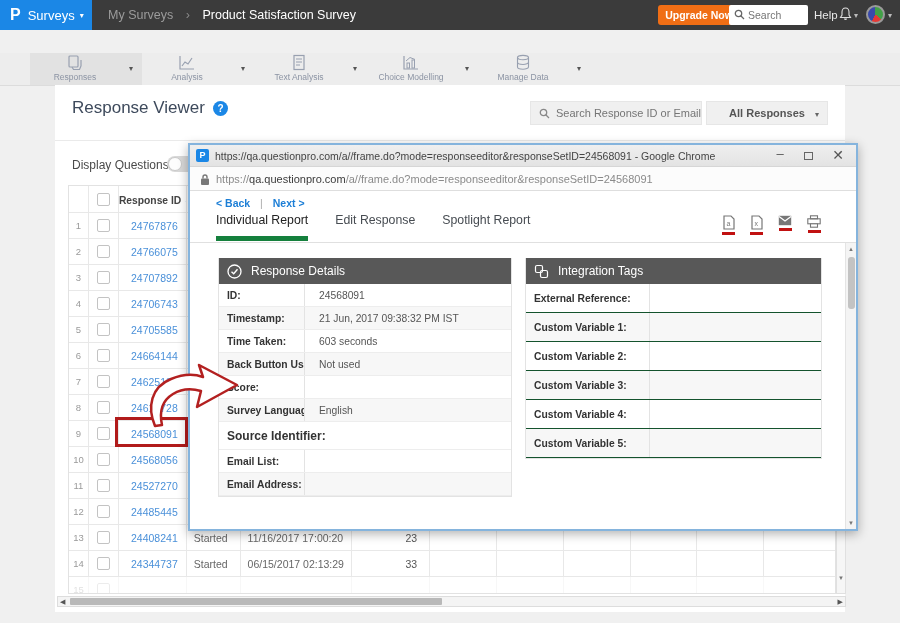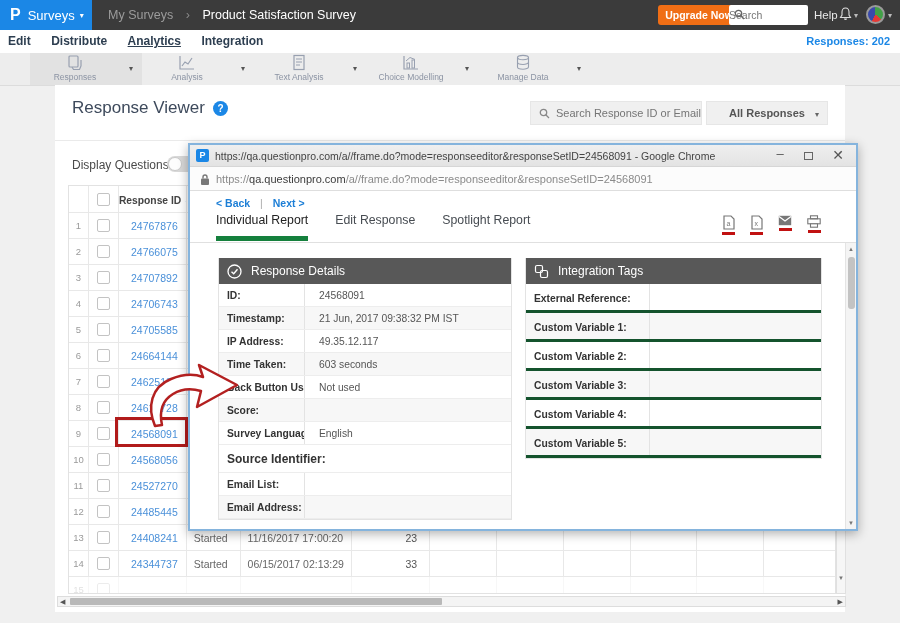--- a/index.html
+++ b/index.html
@@ -13,21 +13,21 @@
   .p-logo { font-weight:bold; font-size:16px; margin:0 7px 0 10px; }
   .app-name { font-size:13px; }
   .caret { font-size:8px; color:inherit; margin-left:5px; }
   #breadcrumb { left:108px; top:0; height:30px; line-height:30px; font-size:12.5px; }
   #breadcrumb .bc-parent { color:#9b9b9b; }
   #breadcrumb .bc-sep { color:#8a8a8a; margin:0 9px; }
   #breadcrumb .bc-current { color:#ffffff; }
   #upgrade-btn { left:658px; top:5px; width:82px; height:20px; background:#f06e15; border-radius:3px; color:#fff; font-size:10.5px; font-weight:bold; text-align:center; line-height:20px; cursor:pointer; }
   #top-search { left:729px; top:5px; width:79px; height:20px; background:#fff; border-radius:2px; }
   #top-search svg { position:absolute; left:5px; top:4px; }
-  #top-search input { width:100%; height:100%; border:none; background:transparent; font-size:10.5px; font-family:"Liberation Sans",sans-serif; color:#444; outline:none; }
+  #top-search input { width:100%; height:100%; border:none; background:transparent; padding-left:19px; font-size:10.5px; font-family:"Liberation Sans",sans-serif; color:#444; outline:none; }
   #help-link { left:814px; top:0; height:36px; line-height:30px; color:#e8e8e8; font-size:11.5px; cursor:pointer; }
   #bell { left:839px; top:7px; cursor:pointer; }
   #bell-caret { left:854px; top:11px; color:#bbb; font-size:8px; }
   #avatar { left:866px; top:5px; width:19px; height:19px; border-radius:50%; border:2px solid #9a9a9a; background:conic-gradient(#43a047 0 130deg, #e53935 130deg 210deg, #3949ab 210deg 360deg); cursor:pointer; }
   #avatar-caret { left:888px; top:11px; color:#bbb; font-size:8px; }
 
   
   #menubar { left:0; top:30px; width:900px; height:23px; background:#ffffff; }
   #menubar .menu-item { display:inline-block; margin-left:16px; line-height:23px; font-size:12px; font-weight:bold; color:#2d3e50; cursor:pointer; }
   #menubar .menu-item:first-child { margin-left:8px; }
@@ -118,21 +118,21 @@
   .panel-header svg { margin:0 9px 0 8px; }
   .panel-header .ph-title { font-size:12px; font-weight:normal; }
   #rd-panel { left:28px; top:113px; width:294px; border:1px solid #e3e3e3; border-top:none; }
   #it-panel { left:335px; top:113px; width:297px; border:1px solid #e3e3e3; border-top:none; }
   .drow { display:flex; height:23px; border-bottom:1px solid #ededed; background:#fff; }
   .drow .dlabel { width:86px; border-right:1px solid #e3e3e3; padding-left:8px; line-height:23px; font-size:10.3px; font-weight:bold; color:#333; white-space:nowrap; overflow:hidden; }
   .drow .dvalue { flex:1; padding-left:14px; line-height:23px; font-size:10.3px; color:#555; white-space:nowrap; overflow:hidden; }
   #rd-rows > .drow:nth-child(even) { background:#f7f7f7; }
   #rd-section { height:28px; line-height:28px; padding-left:8px; font-size:12px; font-weight:bold; color:#333; border-bottom:1px solid #ededed; background:#fff; }
   #rd-extra > .drow:nth-child(even) { background:#f7f7f7; }
-  .itrow { display:flex; height:29px; border-bottom:3px solid #14532d; background:#fff; }
+  .itrow { display:flex; height:29px; border-bottom:1px solid #14532d; background:#fff; }
   .itrow .dlabel { width:124px; border-right:1px solid #e3e3e3; padding-left:8px; line-height:29px; font-size:10.3px; font-weight:bold; color:#333; }
   .itrow .dvalue { flex:1; line-height:29px; font-size:10.3px; color:#555; }
   #it-rows > .itrow:nth-child(even) { background:#f7f7f7; }
 
   
   #pp-scroll { right:0; top:98px; width:11px; bottom:0; background:#f4f4f4; border-left:1px solid #e4e4e4; }
   #pp-scroll .sb-up { position:absolute; top:3px; left:0; width:10px; text-align:center; font-size:6px; color:#777; }
   #pp-scroll .sb-down { position:absolute; bottom:3px; left:0; width:10px; text-align:center; font-size:6px; color:#777; }
   #pp-thumb { position:absolute; top:14px; left:1.5px; width:7px; height:52px; background:#c3c3c3; border-radius:3px; cursor:grab; }
 </style>
@@ -165,27 +165,20 @@
       <svg width="13" height="14" viewBox="0 0 13 14">
           <path d="M6.5 1 C4 1 3 3 3 5 L3 8 L1.5 10.5 L11.5 10.5 L10 8 L10 5 C10 3 9 1 6.5 1 Z" fill="none" stroke="#ddd" stroke-width="1.1"></path>
           <path d="M5 11.5 a1.5 1.5 0 0 0 3 0" fill="#ddd"></path>
         </svg>
     </div>
     <span id="bell-caret" class="abs">▾</span>
     <div id="avatar" class="abs"></div>
     <span id="avatar-caret" class="abs">▾</span>
   </div>
 
-  <div id="menubar" class="abs">
-    <span class="menu-item">Edit</span>
-    <span class="menu-item">Distribute</span>
-    <span class="menu-item active">Analytics</span>
-    <span class="menu-item">Integration</span>
-    <span id="responses-count">Responses: 202</span>
-  </div>
 
   <div id="toolbar" class="abs">
     <div class="tb-group active">
       <div class="tb-icon">
         <svg width="18" height="17" viewBox="0 0 18 17">
             <rect x="3" y="2" width="9" height="11" rx="1" fill="none" stroke="#98a0b0" stroke-width="1.2"></rect>
             <path d="M6 13 l1.5 2.5 h6 L15 12 V6" fill="none" stroke="#98a0b0" stroke-width="1.2"></path>
           </svg>
       </div>
       <div class="tb-label">Responses</div>
@@ -602,24 +595,20 @@
       <div id="rd-rows">
         <div class="drow">
             <div class="dlabel">ID:</div>
             <div class="dvalue">24568091</div>
           </div>
           <div class="drow">
             <div class="dlabel">Timestamp:</div>
             <div class="dvalue">21 Jun, 2017 09:38:32 PM IST</div>
           </div>
           <div class="drow">
-            <div class="dlabel">IP Address:</div>
-            <div class="dvalue">49.35.12.117</div>
-          </div>
-          <div class="drow">
             <div class="dlabel">Time Taken:</div>
             <div class="dvalue">603 seconds</div>
           </div>
           <div class="drow">
             <div class="dlabel">Back Button Usage:</div>
             <div class="dvalue">Not used</div>
           </div>
           <div class="drow">
             <div class="dlabel">Score:</div>
           </div>

